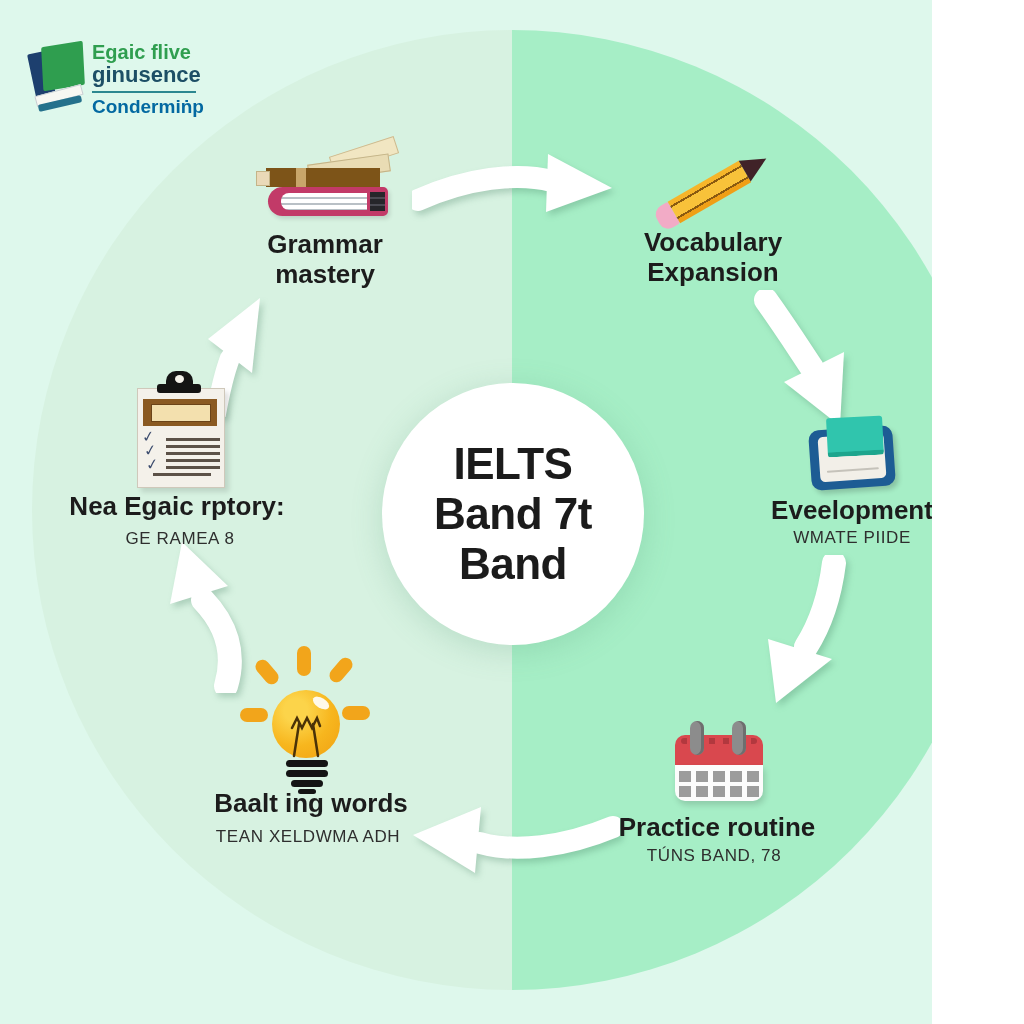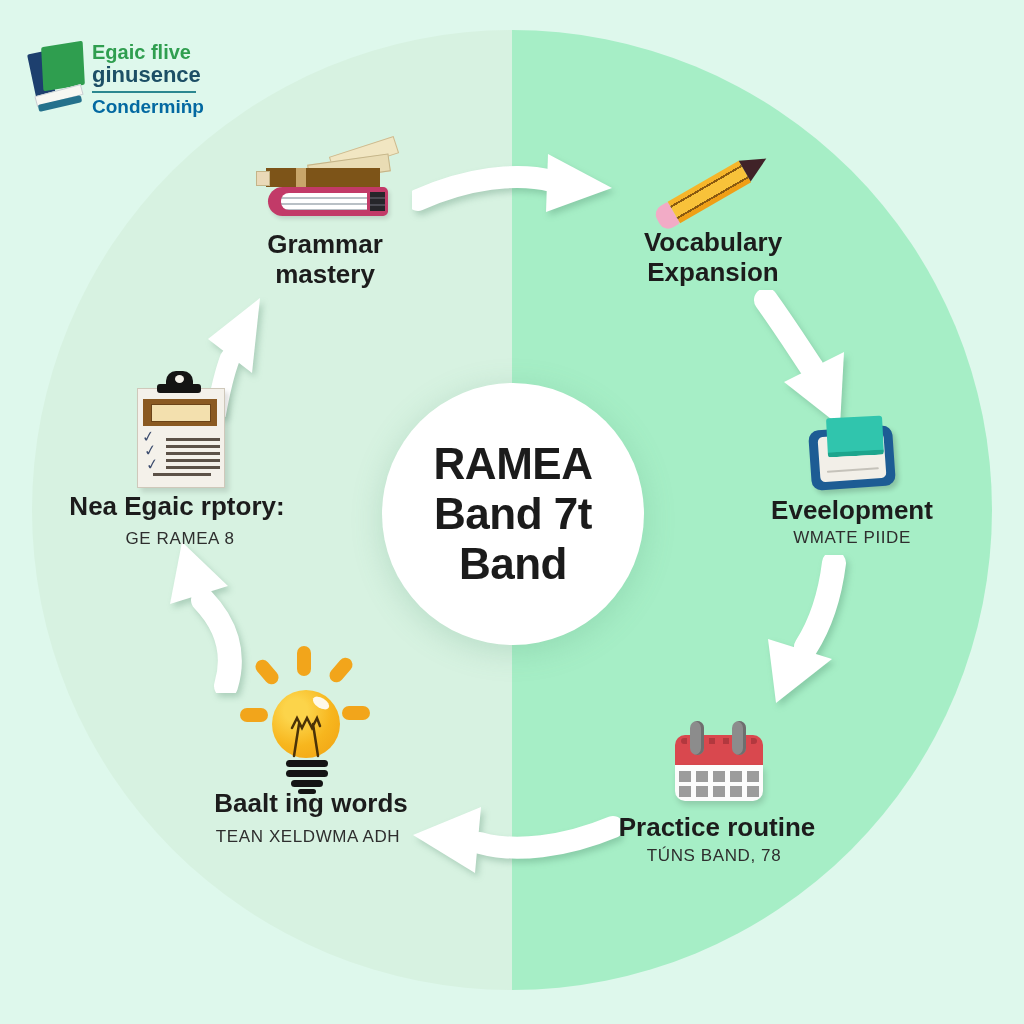--- a/index.html
+++ b/index.html
@@ -1,17 +1,17 @@
 <!DOCTYPE html>
 <html><head>
 <meta charset="utf-8">
 <style>
   html,body{margin:0;padding:0;}
   .canvas{
-    position:relative;width:1024px;height:1024px;overflow:hidden;
+    position:relative;width:932px;height:1024px;overflow:hidden;
     background:#def8ec;
     font-family:"Liberation Sans","DejaVu Sans",sans-serif;
   }
   
   .big-circle{
     position:absolute;left:32px;top:30px;width:960px;height:960px;border-radius:50%;
     background:linear-gradient(90deg,#d7f2e1 0 50%,#a6eec6 50% 100%);
   }
   
   .center-circle{
@@ -131,21 +131,21 @@
     </div>
     <div class="logo-text">
       <div class="logo-line1">Egaic flive</div>
       <div class="logo-line2">ginusence</div>
       <div class="logo-divider"></div>
       <div class="logo-line3">Condermiṅp</div>
     </div>
   </div>
 
   <div class="center-circle">
-    <div class="center-title">RAMEA
+    <div class="center-title">IELTS
 Band 7t
 Band</div>
   </div>
 
   <svg class="arrow" style="left:412px;top:148px;" width="205" height="80" viewBox="0 0 205 80">
     <path d="M6,52 C55,30 105,24 140,33" stroke-width="22"></path>
     <polygon points="136,6 200,40 134,64"></polygon>
   </svg>
   <svg class="arrow" style="left:752px;top:290px;" width="100" height="145" viewBox="0 0 100 145">
     <path d="M14,10 C34,38 48,60 60,78" stroke-width="24"></path>

